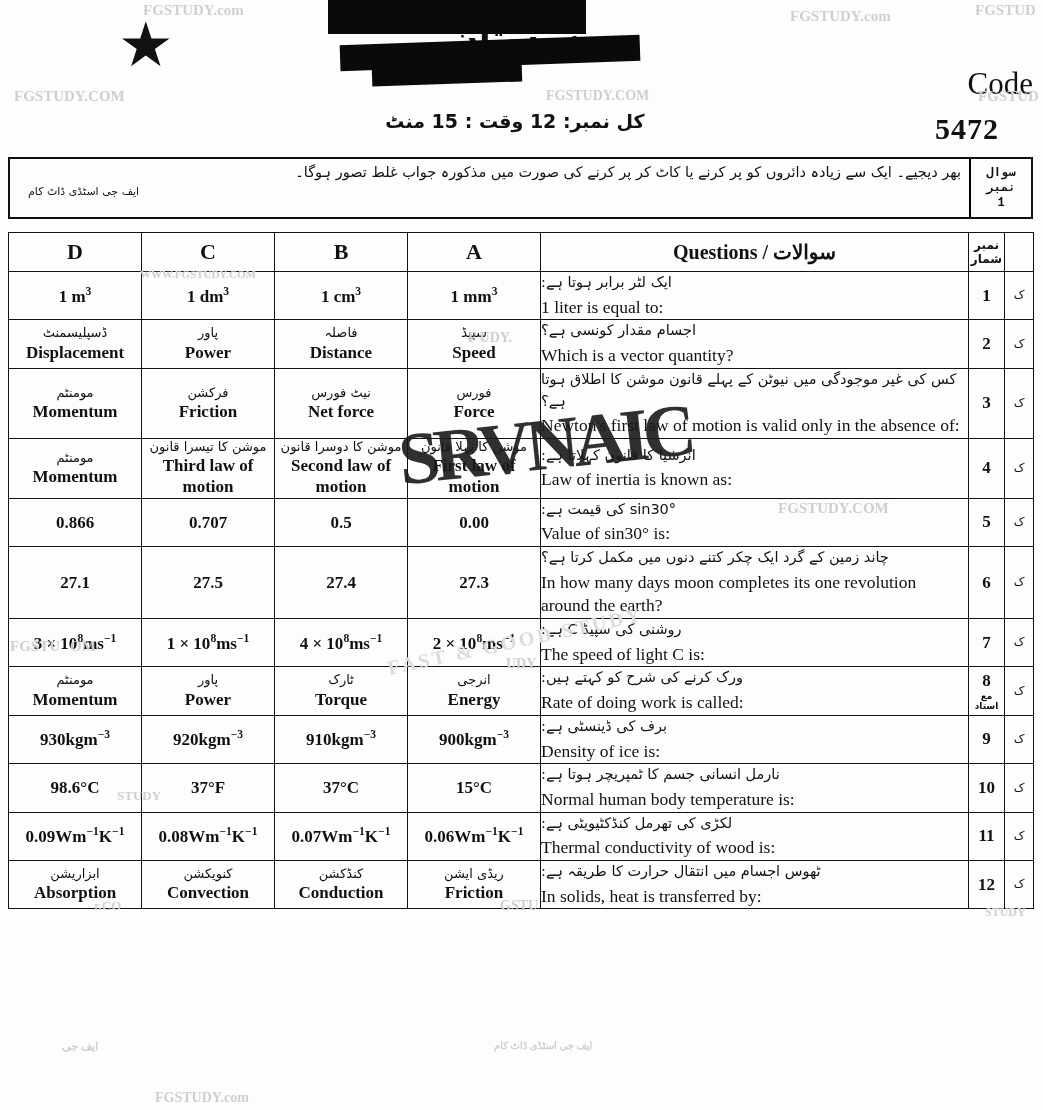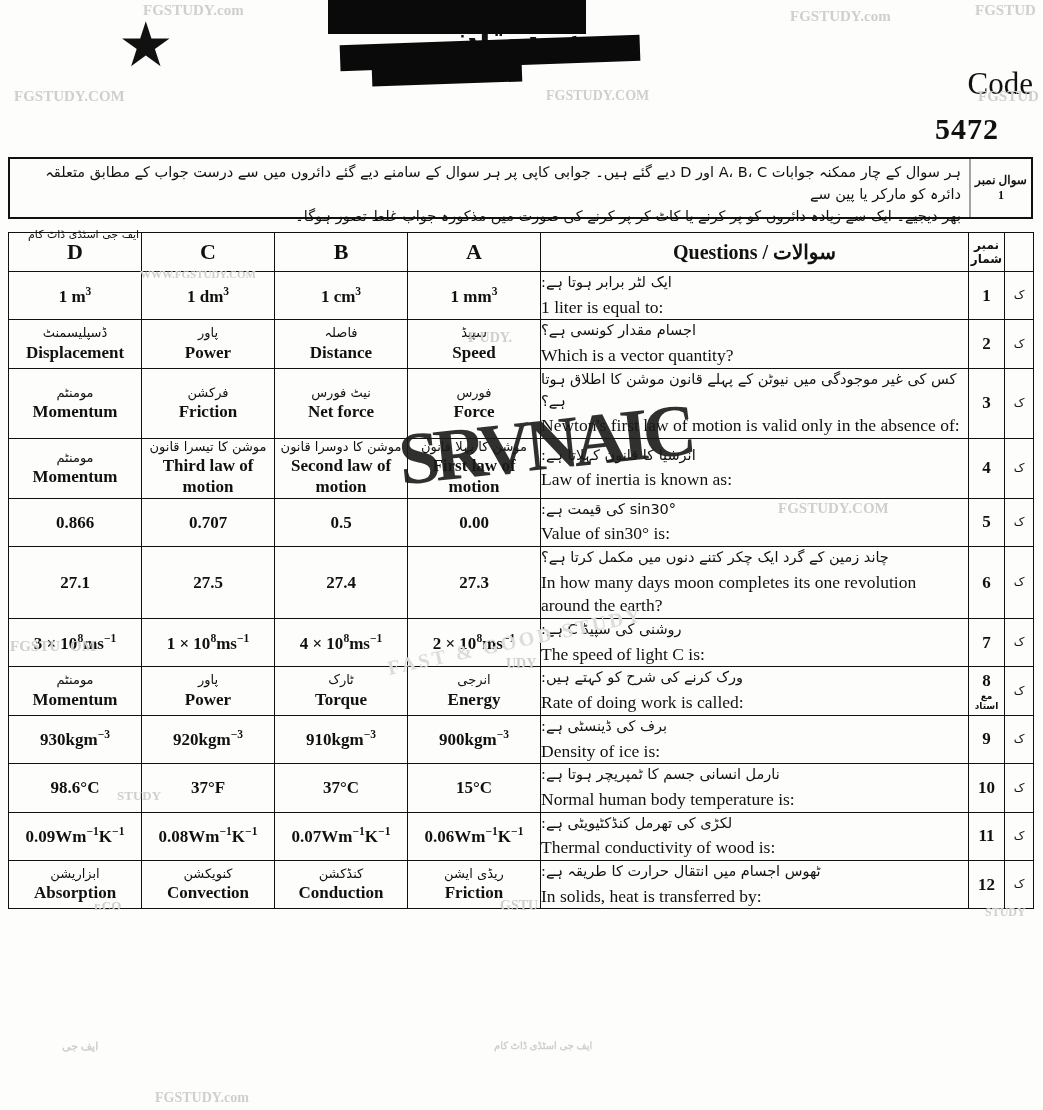--- a/index.html
+++ b/index.html
@@ -44,24 +44,24 @@
   .time-line{position:absolute;left:300px;top:110px;width:430px;
              direction:rtl;text-align:center;font-family:"DejaVu Sans",sans-serif;
              font-size:19px;font-weight:700;}
 
   
   .instr{
     position:absolute;left:8px;top:157px;width:1025px;height:62px;
     border:2px solid #111;display:flex;flex-direction:row-reverse;
     box-sizing:border-box;
   }
-  .instr-q{width:62px;border-left:2px solid #a3a3a3;box-sizing:border-box;
+  .instr-q{width:62px;border-left:2px solid #000000;box-sizing:border-box;
            display:flex;align-items:center;justify-content:center;
-           font-family:Liberation Serif, serif;font-size:12px;font-weight:700;
-           text-align:center;direction:rtl;line-height:1.25;padding:2px;}
+           font-family:Liberation Mono, monospace;font-size:12px;font-weight:700;
+           text-align:center;direction:rtl;line-height:1.25;padding:9px;}
   .instr-body{flex:1;direction:rtl;font-family:"DejaVu Sans",sans-serif;
               font-size:14.5px;line-height:1.5;padding:3px 8px 0 8px;text-align:right;}
   .instr-body .small{font-size:11px;display:block;text-align:left;padding-left:10px;}
 
   
   table.qt{
     position:absolute;left:8px;top:232px;width:1025px;
     border-collapse:collapse;table-layout:fixed;
   }
   table.qt td,table.qt th{border:1px solid #111;padding:0;vertical-align:middle;}
@@ -107,26 +107,26 @@
 
     <div class="urdu-title">
       <span style="font-size:34px;">ہرستان</span>
     </div>
     <div class="blackout b1"></div>
     <div class="blackout b2"></div>
     <div class="blackout b3"></div>
 
     <div class="obj-code">Code</div>
     <div class="paper-code">5472</div>
+    <div class="time-line">کل نمبر: 12          وقت : 15 منٹ</div>
   </div>
 
   <div class="instr">
     <div class="instr-q">سوال نمبر 1</div>
     <div class="instr-body">
-      <div>ہر سوال کے چار ممکنہ جوابات A، B، C اور D دیے گئے ہیں۔ جوابی کاپی پر ہر سوال کے سامنے دیے گئے دائروں میں سے درست جواب کے مطابق متعلقہ دائرہ کو مارکر یا پین سے</div>
       <div>بھر دیجیے۔            ایک سے زیادہ دائروں کو پر کرنے یا کاٹ کر پر کرنے کی صورت میں مذکورہ جواب غلط تصور ہوگا۔</div>
       <span class="small">ایف جی اسٹڈی ڈاٹ کام</span>
     </div>
   </div>
 
   <table class="qt">
     <colgroup>
       <col class="cD">
         <col class="cC">
         <col class="cB">

